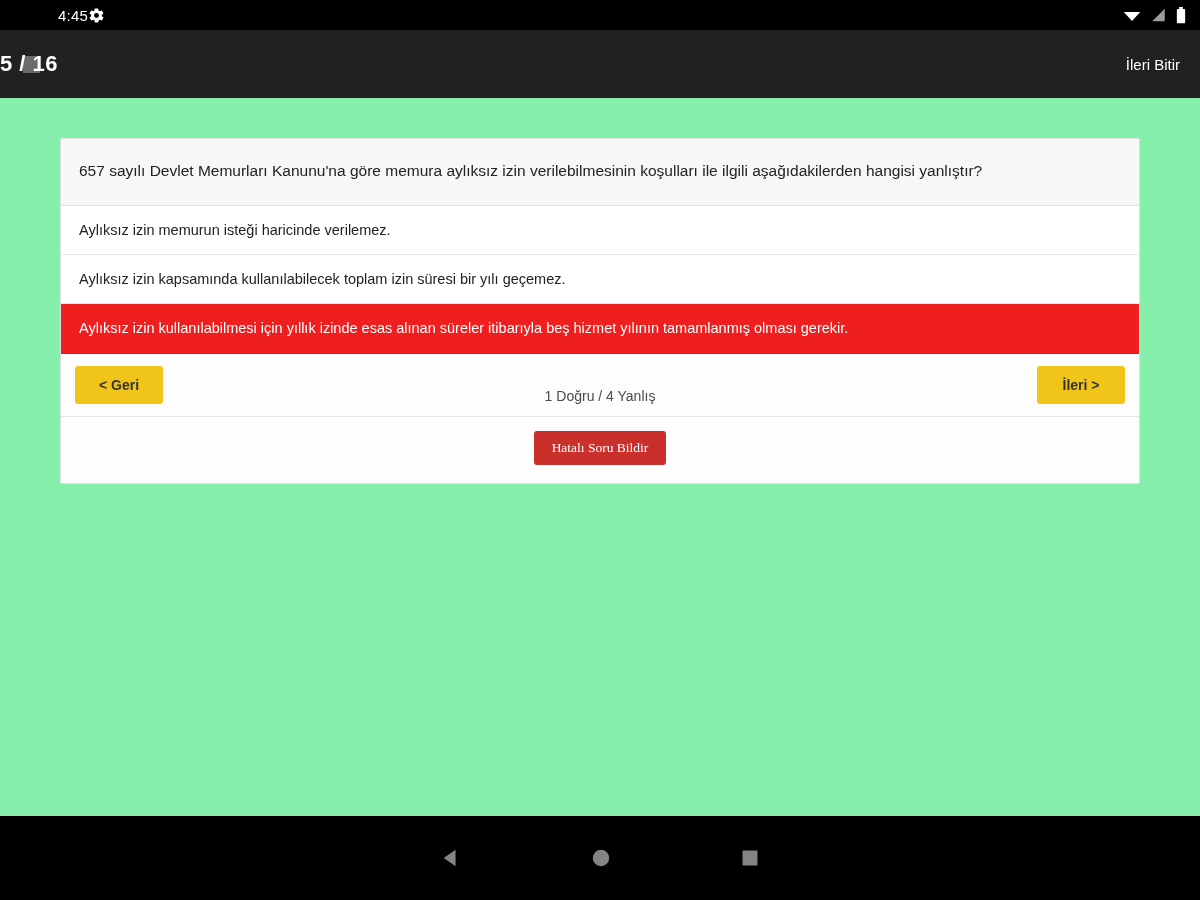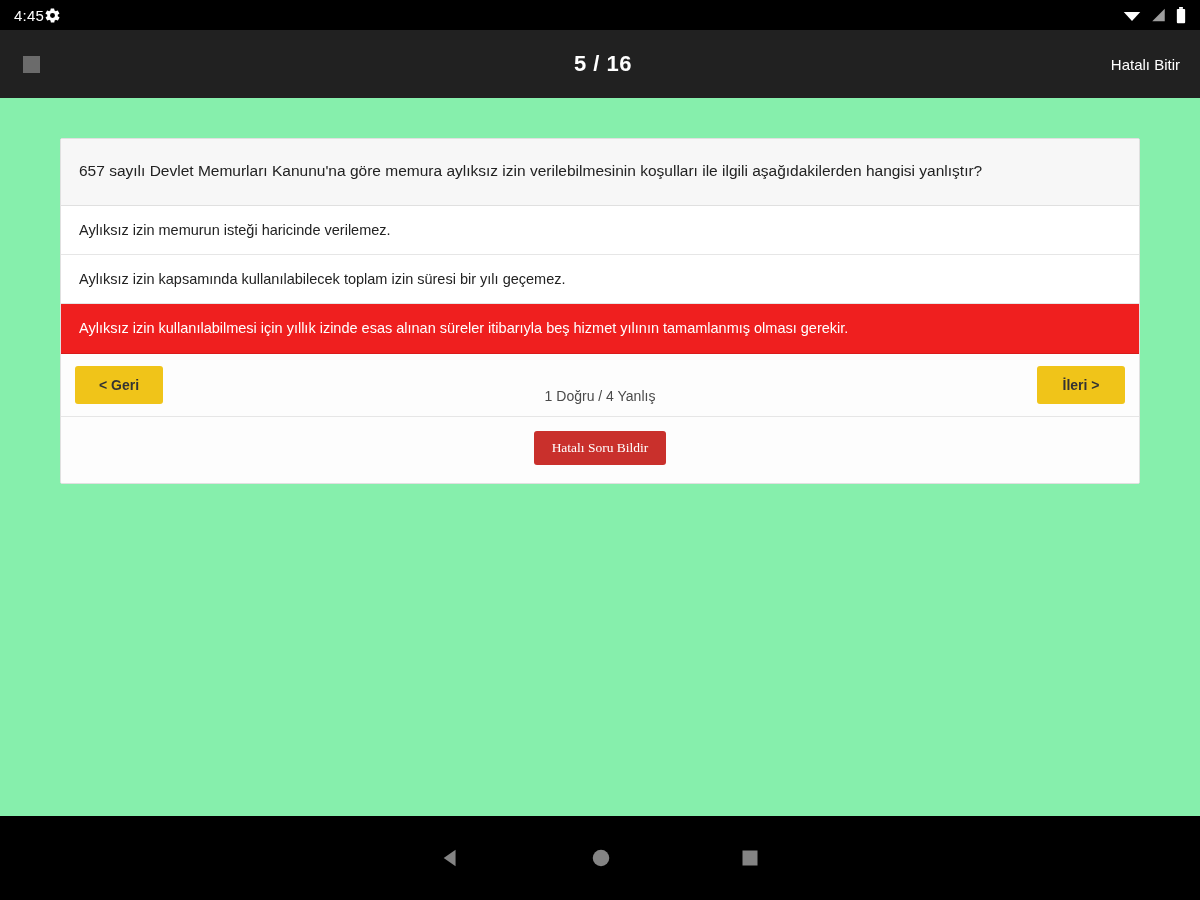--- a/index.html
+++ b/index.html
@@ -29,20 +29,21 @@
     display: flex;
     align-items: center;
     padding: 0 14px;
     color: #ffffff;
     font-size: 15px;
     flex: none;
   }
   .status-left {
     display: flex;
     align-items: center;
+    margin-left: 44px;
   }
   .status-clock {
     font-size: 15px;
     font-weight: normal;
     color: #ffffff;
     letter-spacing: 0.2px;
   }
   .gear-icon svg { display: block; }
   .status-spacer { flex: 1; }
   .status-right {
@@ -69,23 +70,23 @@
     align-items: center;
     justify-content: center;
   }
   .menu-square {
     width: 17px;
     height: 17px;
     background: #6b6b6b;
   }
   .app-title {
     position: absolute;
-    left: 6px;
+    left: 0;
     right: 0;
-    text-align: center;
+    text-align: left;
     color: #ffffff;
     font-size: 22px;
     font-weight: bold;
     letter-spacing: 0.5px;
     pointer-events: none;
   }
   .finish-exam {
     margin-left: auto;
     color: #ffffff;
     font-size: 15px;
@@ -221,21 +222,21 @@
         </svg>
       </span>
     </div>
   </div>
 
   <div class="app-bar">
     <div class="menu-button">
       <div class="menu-square"></div>
     </div>
     <div class="app-title">5 / 16</div>
-    <div class="finish-exam">Hatalı Bitir</div>
+    <div class="finish-exam">İleri Bitir</div>
   </div>
 
   <div class="content">
     <div class="quiz-card">
 
       <div class="question-text">657 sayılı Devlet Memurları Kanunu'na göre memura aylıksız izin verilebilmesinin koşulları ile ilgili aşağıdakilerden hangisi yanlıştır?</div>
 
       <div class="option">Aylıksız izin memurun isteği haricinde verilemez.</div>
       <div class="option">Aylıksız izin kapsamında kullanılabilecek toplam izin süresi bir yılı geçemez.</div>
       <div class="option wrong">Aylıksız izin kullanılabilmesi için yıllık izinde esas alınan süreler itibarıyla beş hizmet yılının tamamlanmış olması gerekir.</div>

